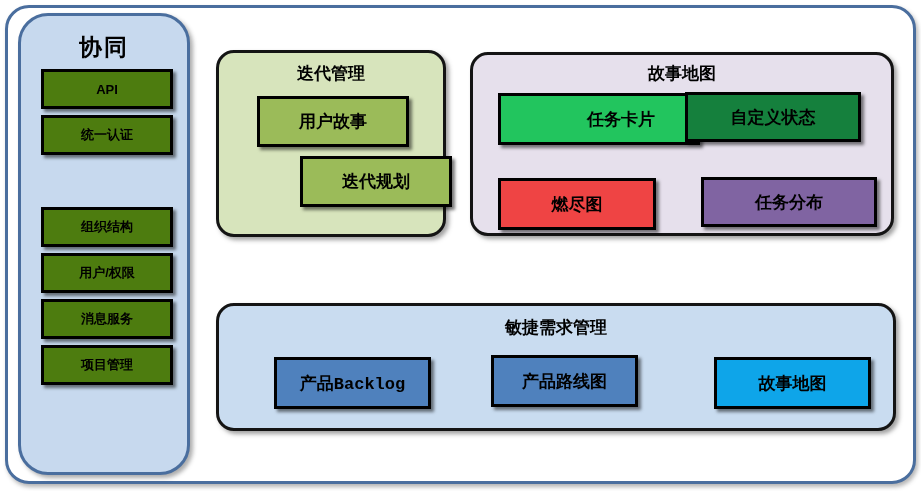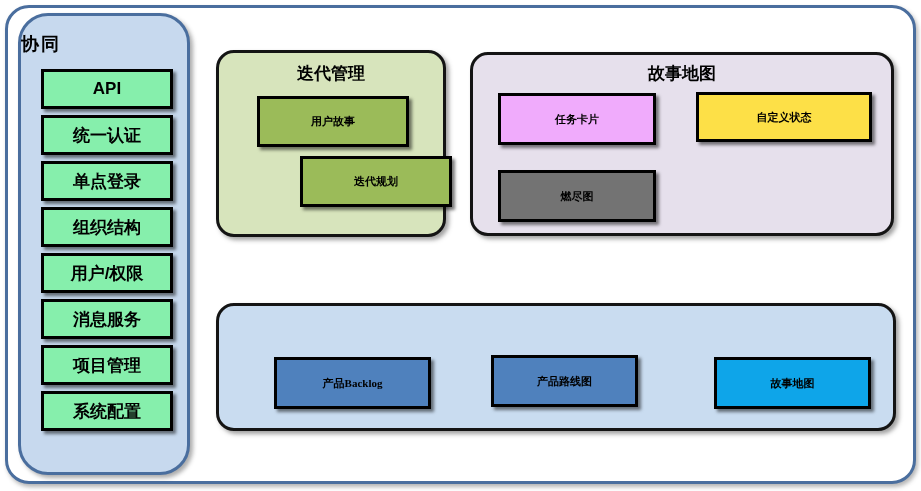--- a/index.html
+++ b/index.html
@@ -13,97 +13,97 @@
     border:3px solid #4a6e9e;border-radius:24px;background:#ffffff;
     box-shadow:2px 3px 4px rgba(90,90,90,0.45);
   }
   
   .sidebar{
     position:absolute;left:10px;top:5px;width:166px;height:456px;
     background:#c7d9ee;border:3px solid #4a6e9e;border-radius:30px;
     box-shadow:3px 3px 4px rgba(70,70,70,0.45);
   }
   .sidebar-title{
-    position:absolute;left:0;top:16px;width:100%;
-    font-size:18px;font-weight:bold;letter-spacing:2px;
+    position:absolute;left:0;top:16px;width:100%;text-align:center;
+    font-size:23px;font-weight:bold;letter-spacing:2px;
   }
   .side-item{
     position:absolute;left:20px;width:126px;height:34px;
-    background:#86efac;border:3px solid #000;
+    background:#4d7c0f;border:3px solid #000;
     box-shadow:3px 3px 3px rgba(0,0,0,0.5);
     display:flex;align-items:center;justify-content:center;
-    font-family:"Liberation Sans",serif;font-size:17px;font-weight:bold;
+    font-family:"Liberation Sans",serif;font-size:13px;font-weight:bold;
   }
   .si0{top:53px}.si1{top:99px}.si2{top:145px}.si3{top:191px}
   .si4{top:237px}.si5{top:283px}.si6{top:329px}.si7{top:375px}
   
   .panel{
     position:absolute;border:3px solid #141414;border-radius:18px;
     box-shadow:3px 3px 4px rgba(70,70,70,0.5);
   }
   .panel-title{
     position:absolute;left:0;width:100%;text-align:center;
     font-size:17px;font-weight:bold;
   }
   .box{
     position:absolute;border:3px solid #000;
     box-shadow:3px 3px 3px rgba(0,0,0,0.5);
     display:flex;align-items:center;justify-content:center;
-    font-family:Liberation Serif, serif;font-size:11px;font-weight:bold;
+    font-family:Liberation Mono, monospace;font-size:17px;font-weight:bold;
   }
   
   .panel-green{left:208px;top:42px;width:224px;height:181px;background:#d7e4bc;}
   .panel-green .panel-title{top:9px;}
   .gi0{left:38px;top:43px;width:146px;height:45px;background:#9bbb59;}
   .gi1{left:38px;top:103px;width:146px;height:45px;background:#9bbb59;margin-left:43px;}
   
   .panel-purple{left:462px;top:44px;width:418px;height:178px;background:#e6e0ec;}
   .panel-purple .panel-title{top:7px;}
-  .pi0{left:25px;top:38px;width:152px;height:46px;background:#f0abfc;}
-  .pi1{left:223px;top:37px;width:170px;height:44px;background:#fde047;}
-  .pi2{left:25px;top:115px;width:152px;height:46px;background:#737373;}
+  .pi0{left:25px;top:38px;width:152px;height:46px;background:#22c55e;padding-left:44px;}
+  .pi1{left:212px;top:37px;width:170px;height:44px;background:#15803d;}
+  .pi2{left:25px;top:123px;width:152px;height:46px;background:#ef4444;}
   .pi3{left:228px;top:122px;width:170px;height:44px;background:#8064a2;}
   
   .panel-blue{left:208px;top:295px;width:674px;height:122px;background:#c9dcf0;}
   .panel-blue .panel-title{top:10px;}
   .bi0{left:55px;top:51px;width:151px;height:46px;background:#4f81bd;}
   .bi1{left:272px;top:49px;width:141px;height:46px;background:#4f81bd;}
   .bi2{left:495px;top:51px;width:151px;height:46px;background:#0ea5e9;}
 </style>
 </head>
 <body>
 
 <div class="canvas">
   <div class="outer-frame">
 
     <div class="sidebar">
       <div class="sidebar-title">协同</div>
       <div class="side-item si0">API</div>
       <div class="side-item si1">统一认证</div>
-      <div class="side-item si2">单点登录</div>
       <div class="side-item si4">用户/权限</div>
       <div class="side-item si3">组织结构</div>
       <div class="side-item si5">消息服务</div>
       <div class="side-item si6">项目管理</div>
-      <div class="side-item si7">系统配置</div>
     </div>
 
     <div class="panel panel-green">
       <div class="panel-title">迭代管理</div>
       <div class="box gi0">用户故事</div>
       <div class="box gi1">迭代规划</div>
     </div>
 
     <div class="panel panel-purple">
       <div class="panel-title">故事地图</div>
       <div class="box pi0">任务卡片</div>
       <div class="box pi1">自定义状态</div>
       <div class="box pi2">燃尽图</div>
+      <div class="box pi3">任务分布</div>
     </div>
 
     <div class="panel panel-blue">
+      <div class="panel-title">敏捷需求管理</div>
       <div class="box bi1">产品路线图</div>
       <div class="box bi0">产品Backlog</div>
       <div class="box bi2">故事地图</div>
     </div>
 
   </div>
 </div>
 
 </body></html>

